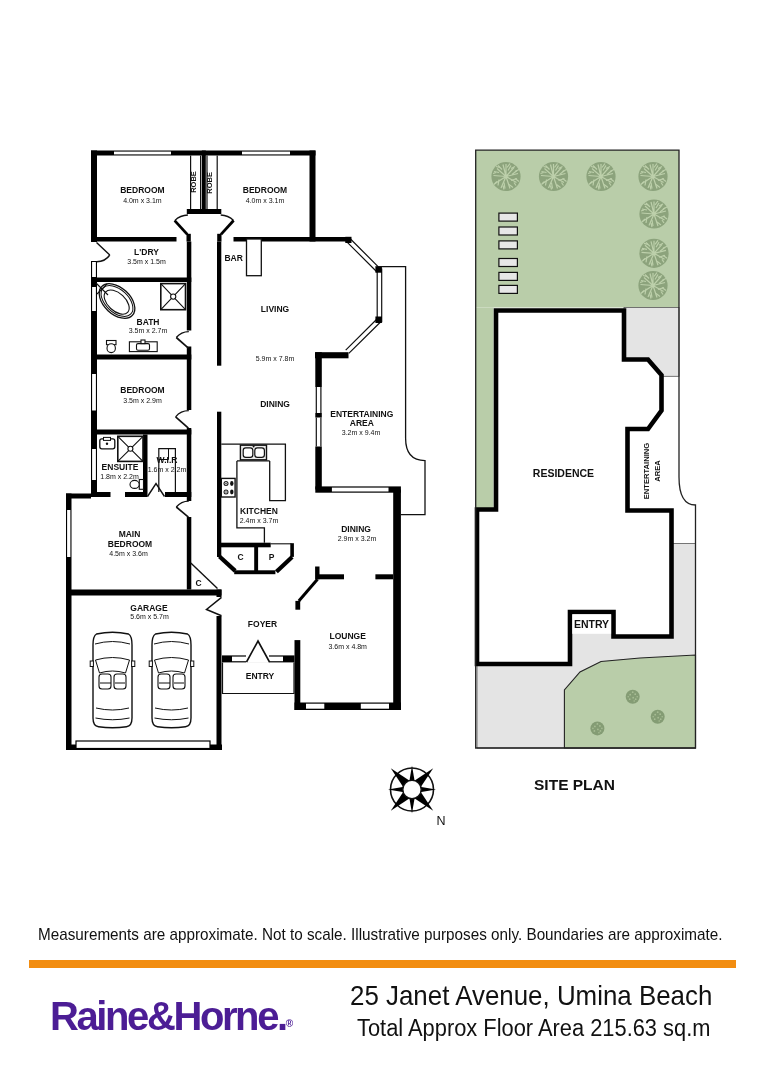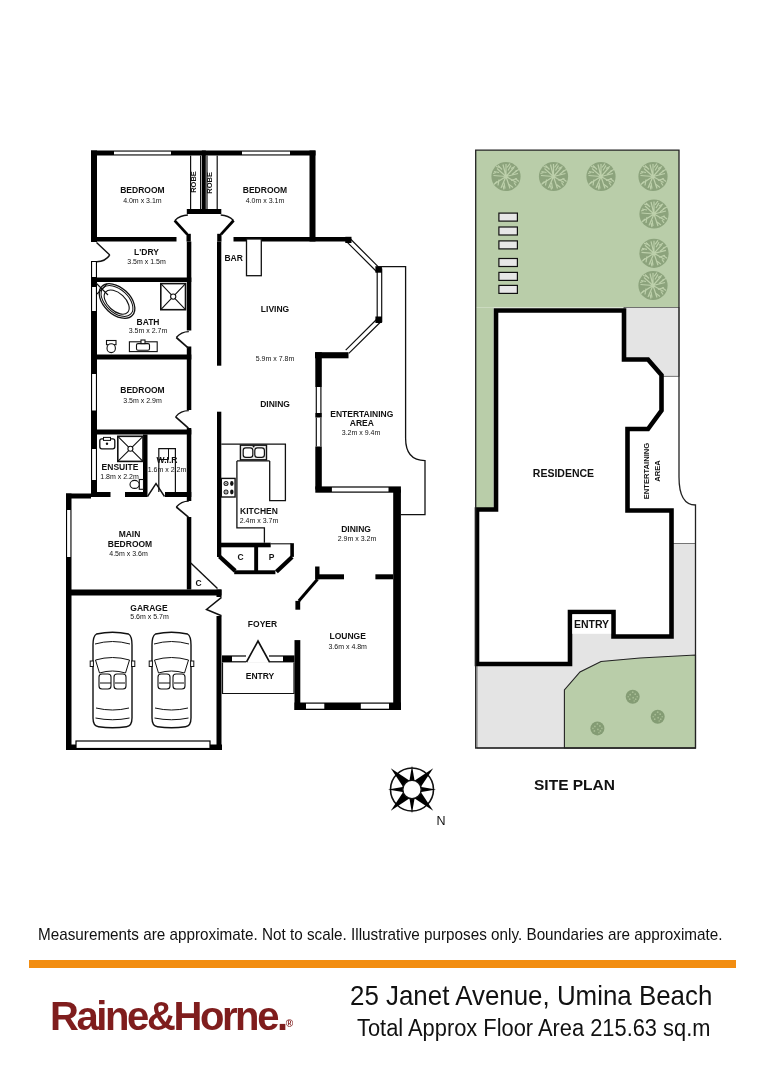--- a/index.html
+++ b/index.html
@@ -424,17 +424,17 @@
 </g>
 
 <text x="436.5" y="825" font-size="12.5" fill="#111">N</text>
 
 </svg>
 
 <div class="abs" style="left:38px;top:924.5px;font-size:17px;color:#111;white-space:nowrap;transform:scaleX(0.898);transform-origin:0 0;">Measurements are approximate. Not to scale. Illustrative purposes only. Boundaries are approximate.</div>
 
 <div class="abs" style="left:29px;top:959.5px;width:707px;height:8px;background:#F28D11;"></div>
 
-<div class="abs" style="left:50px;top:993.5px;font-size:40px;font-weight:bold;color:#7f1d1d;letter-spacing:-2.4px;white-space:nowrap;">Raine&amp;Horne.<span style="font-size:10px;letter-spacing:0;vertical-align:3px;">®</span></div>
+<div class="abs" style="left:50px;top:993.5px;font-size:40px;font-weight:bold;color:#4c1d95;letter-spacing:-2.4px;white-space:nowrap;">Raine&amp;Horne.<span style="font-size:10px;letter-spacing:0;vertical-align:3px;">®</span></div>
 
 <div class="abs" style="left:350px;top:980.3px;font-size:28px;color:#111;white-space:nowrap;transform:scaleX(0.925);transform-origin:0 0;">25 Janet Avenue, Umina Beach</div>
 
 <div class="abs" style="left:357px;top:1014.5px;font-size:23px;color:#111;white-space:nowrap;transform:scaleX(0.95);transform-origin:0 0;">Total Approx Floor Area 215.63 sq.m</div>
 
 </body></html>

